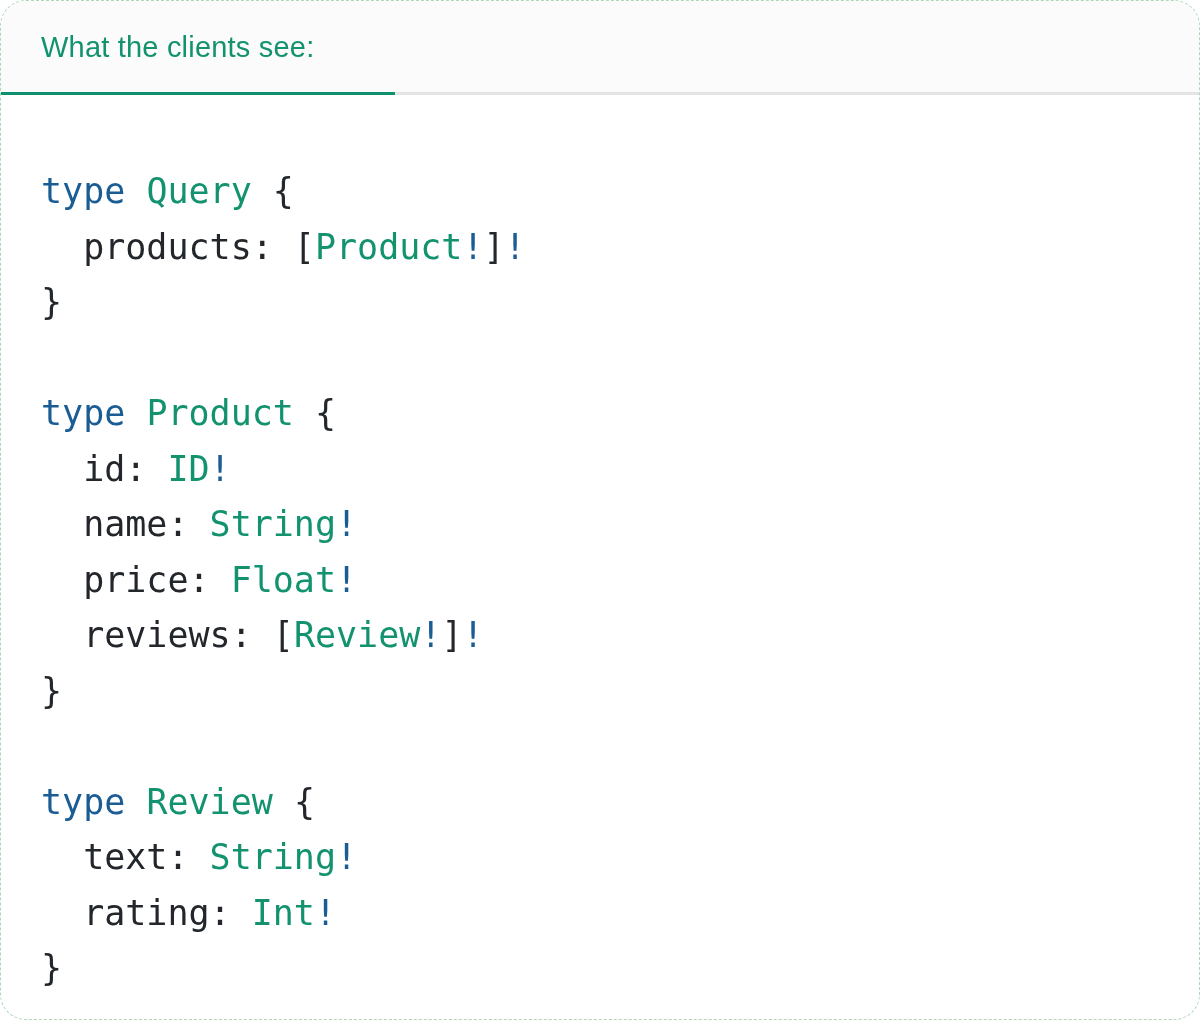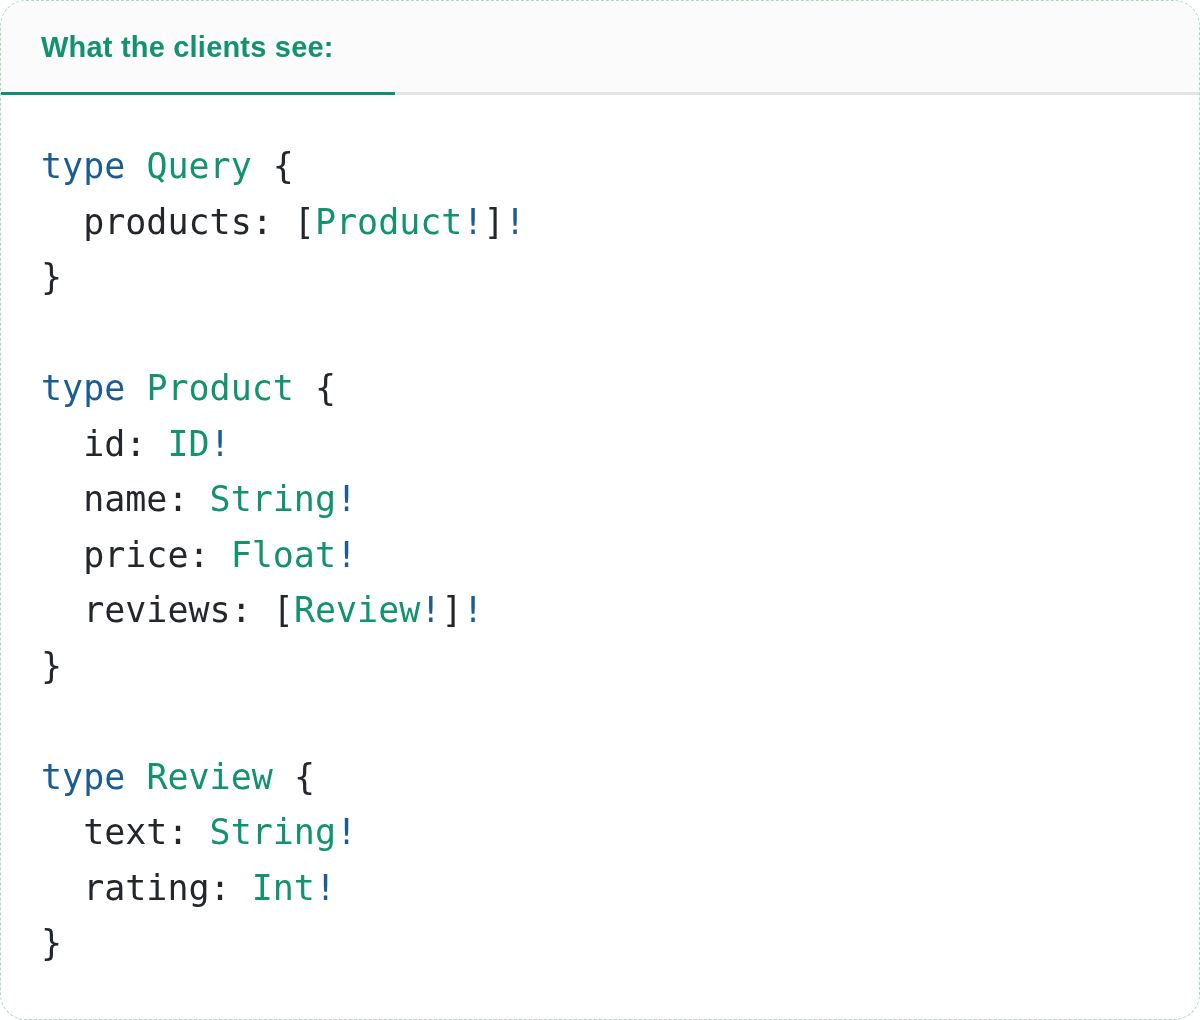--- a/index.html
+++ b/index.html
@@ -25,41 +25,42 @@
     height: 94px;
     background: var(--header-bg, #fbfbfb);
     border-bottom: 3px solid var(--header-border, #e4e4e4);
     display: flex;
     align-items: center;
     padding-left: 40px;
     position: relative;
   }
   .tab-label {
     font-family: "Liberation Sans", sans-serif;
-    font-weight: 700;
+    font-weight: 400;
     font-size: 29px;
     letter-spacing: 0.2px;
     color: var(--tab-text, #12926e);
     padding-top: 2px;
   }
   .tab-indicator {
     position: absolute;
     left: 0;
     bottom: -3px;
     width: 394px;
     height: 3px;
     background: var(--tab-underline, #0f9170);
   }
   .code {
     padding: 44px 40px 0 40px;
     font-family: "DejaVu Sans Mono", "Liberation Mono", monospace;
     font-size: 35px;
     line-height: 55.5px;
     white-space: pre;
     color: var(--code-plain, #23272b);
+    margin-top: 25px;
   }
   .code-line {
     min-height: 55.5px;
   }
   .tok-p { color: var(--code-plain, #23272b); }
   .tok-k { color: var(--code-keyword, #1a5c94); }
   .tok-t { color: var(--code-type, #12926e); }
 </style>
 </head>
 <body>

